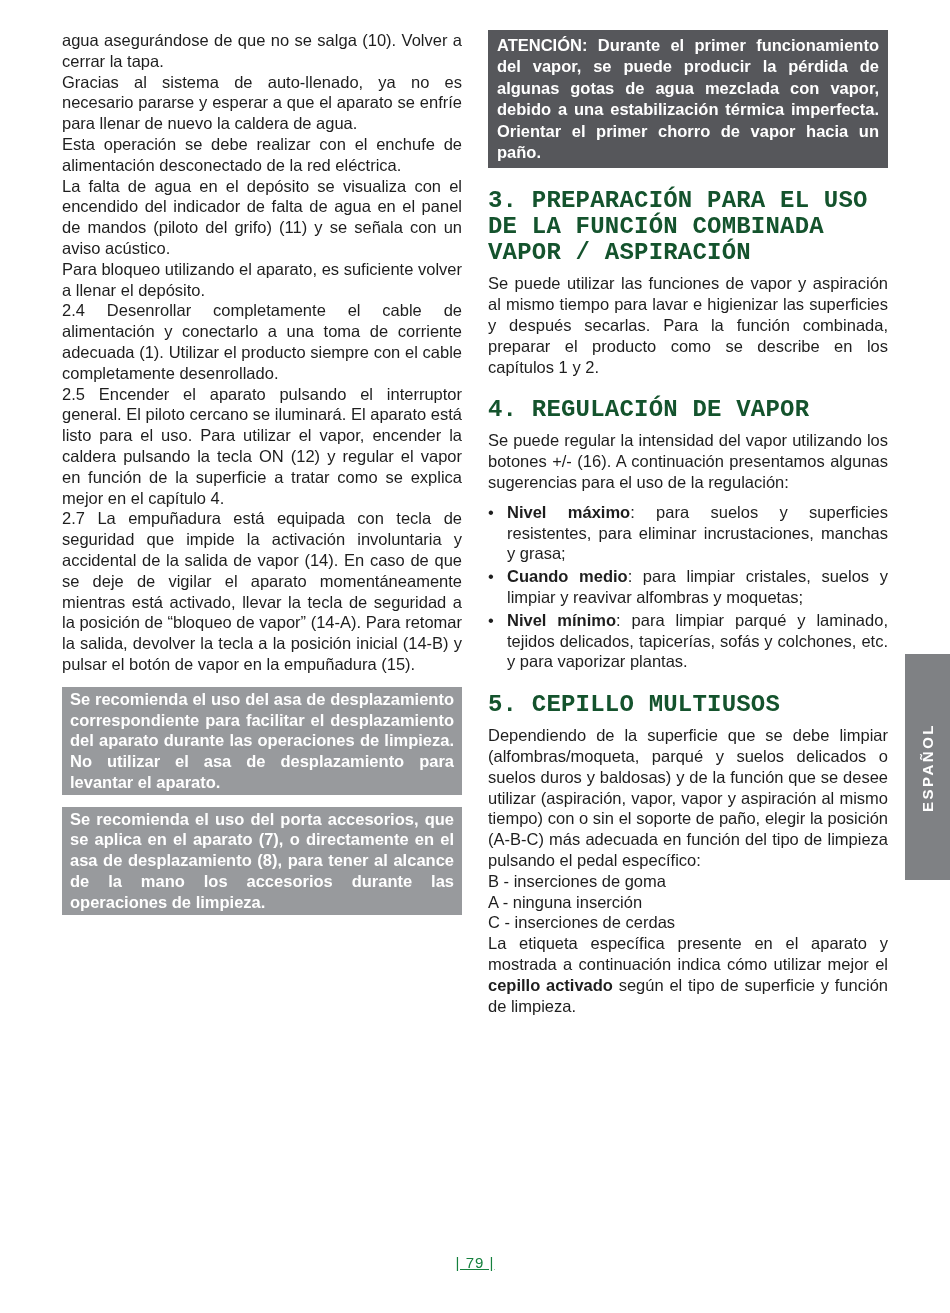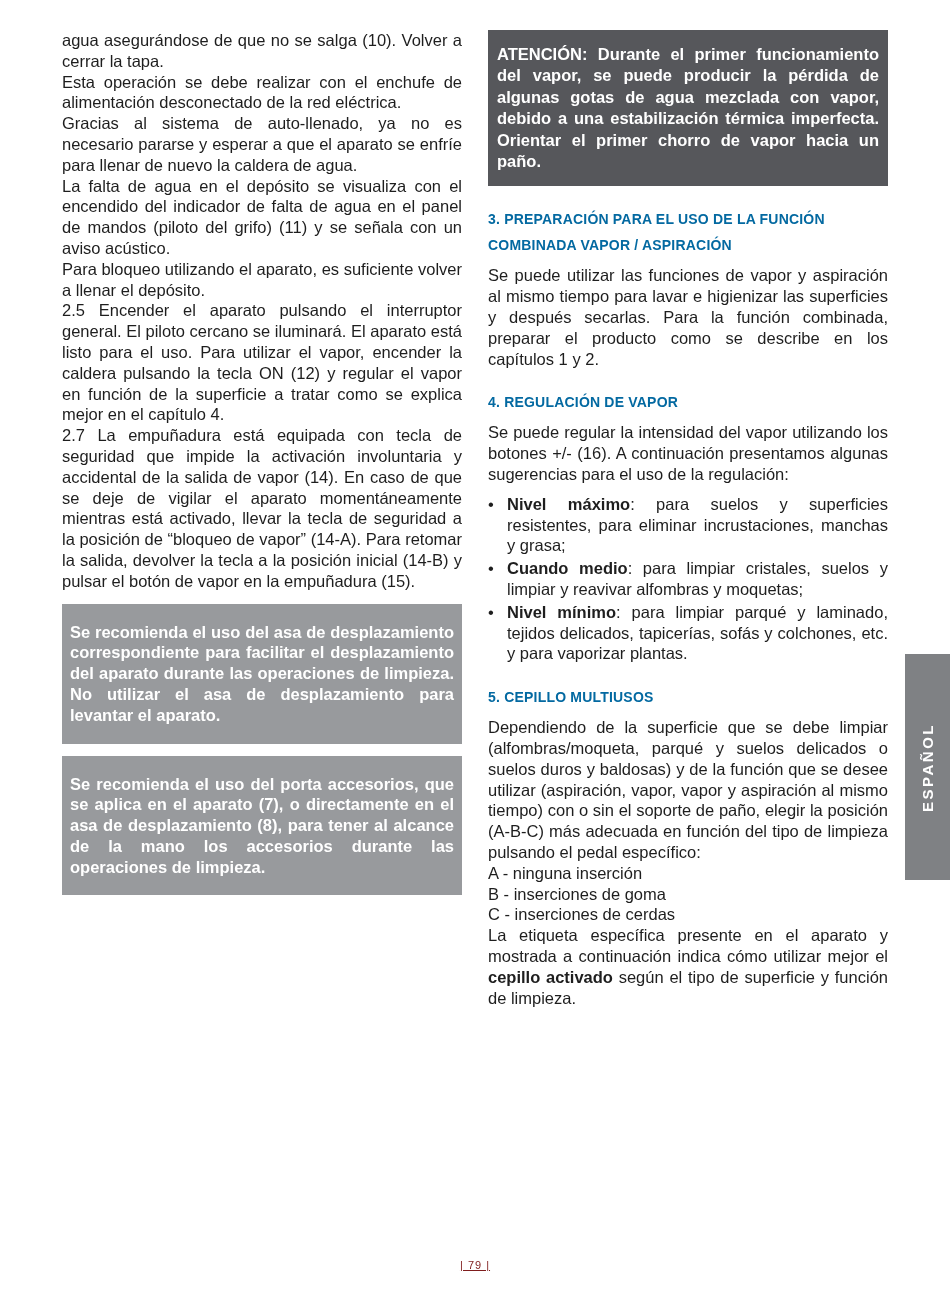--- a/index.html
+++ b/index.html
@@ -18,51 +18,52 @@
   .body-text{
     margin:0;
     font-size:16.5px;
     line-height:20.8px;
     text-align:justify;
   }
 
   .note-box{
     margin-top:12px;
     background:#989A9D;
-    padding:18px 8px;
+    padding:2px 8px;
   }
   .note-box p{
     margin:0;
     color:#ffffff;
     font-weight:bold;
     font-size:16.5px;
     line-height:20.8px;
     text-align:justify;
   }
 
   .warning-box{
     background:#56575B;
-    padding:14px 9px;
+    padding:5px 9px;
   }
   .warning-box p{
     margin:0;
     color:#ffffff;
     font-weight:bold;
     font-size:16.5px;
     line-height:21.4px;
     text-align:justify;
   }
 
   h2.section-heading{
     margin:20px 0 7px 0;
-    font-size:14px;
+    font-size:24px;
     line-height:26px;
     font-weight:bold;
-    color:#0369a1;
+    color:#14532d;
     letter-spacing:0.2px;
+    font-family:Liberation Mono, monospace;
   }
 
   ul.bullets{
     list-style:none;
     margin:9px 0 0 0;
     padding:0;
   }
   ul.bullets li{
     display:flex;
     margin-bottom:2px;
@@ -104,37 +105,38 @@
     writing-mode:vertical-rl;
     transform:rotate(180deg);
   }
 
   .page-number{
     position:absolute;
     left:0;
     width:100%;
     bottom:42px;
     text-align:center;
-    font-size:11px;
+    font-size:15px;
     letter-spacing:1px;
-    color:#7f1d1d;
+    color:#15803d;
     text-decoration:underline;
   }
 </style>
 </head>
 <body>
 
 <div class="page">
 
   <div class="col col-left">
     <p class="body-text">agua asegurándose de que no se salga (10). Volver a cerrar la tapa.</p>
+    <p class="body-text">Gracias al sistema de auto-llenado, ya no es necesario pararse y esperar a que el aparato se enfríe para llenar de nuevo la caldera de agua.</p>
     <p class="body-text">Esta operación se debe realizar con el enchufe de alimentación desconectado de la red eléctrica.</p>
-    <p class="body-text">Gracias al sistema de auto-llenado, ya no es necesario pararse y esperar a que el aparato se enfríe para llenar de nuevo la caldera de agua.</p>
     <p class="body-text">La falta de agua en el depósito se visualiza con el encendido del indicador de falta de agua en el panel de mandos (piloto del grifo) (11) y se señala con un aviso acústico.</p>
     <p class="body-text">Para bloqueo utilizando el aparato, es suficiente volver a llenar el depósito.</p>
+    <p class="body-text">2.4 Desenrollar completamente el cable de alimentación y conectarlo a una toma de corriente adecuada (1). Utilizar el producto siempre con el cable completamente desenrollado.</p>
     <p class="body-text">2.5 Encender el aparato pulsando el interruptor general. El piloto cercano se iluminará. El aparato está listo para el uso. Para utilizar el vapor, encender la caldera pulsando la tecla ON (12) y regular el vapor en función de la superficie a tratar como se explica mejor en el capítulo 4.</p>
     <p class="body-text">2.7 La empuñadura está equipada con tecla de seguridad que impide la activación involuntaria y accidental de la salida de vapor (14). En caso de que se deje de vigilar el aparato momentáneamente mientras está activado, llevar la tecla de seguridad a la posición de “bloqueo de vapor” (14-A). Para retomar la salida, devolver la tecla a la posición inicial (14-B) y pulsar el botón de vapor en la empuñadura (15).</p>
 
     <div class="note-box">
       <p>Se recomienda el uso del asa de desplazamiento correspondiente para facilitar el desplazamiento del aparato durante las operaciones de limpieza. No utilizar el asa de desplazamiento para levantar el aparato.</p>
     </div>
     <div class="note-box">
       <p>Se recomienda el uso del porta accesorios, que se aplica en el aparato (7), o directamente en el asa de desplazamiento (8), para tener al alcance de la mano los accesorios durante las operaciones de limpieza.</p>
     </div>
   </div>
@@ -161,22 +163,22 @@
         <span class="li-body"><b>Cuando medio</b><span>: para limpiar cristales, suelos y limpiar y reavivar alfombras y moquetas;</span></span>
       </li>
       <li>
         <span class="bullet">•</span>
         <span class="li-body"><b>Nivel mínimo</b><span>: para limpiar parqué y laminado, tejidos delicados, tapicerías, sofás y colchones, etc. y para vaporizar plantas.</span></span>
       </li>
     </ul>
 
     <h2 class="section-heading">5. CEPILLO MULTIUSOS</h2>
     <p class="body-text">Dependiendo de la superficie que se debe limpiar (alfombras/moqueta, parqué y suelos delicados o suelos duros y baldosas) y de la función que se desee utilizar (aspiración, vapor, vapor y aspiración al mismo tiempo) con o sin el soporte de paño, elegir la posición (A-B-C) más adecuada en función del tipo de limpieza pulsando el pedal específico:</p>
+    <p class="option-line">B - inserciones de goma</p>
     <p class="option-line">A - ninguna inserción</p>
-    <p class="option-line">B - inserciones de goma</p>
     <p class="option-line">C - inserciones de cerdas</p>
     <p class="body-text"><span>La etiqueta específica presente en el aparato y mostrada a continuación indica cómo utilizar mejor el </span><b>cepillo activado</b><span> según el tipo de superficie y función de limpieza.</span></p>
   </div>
 
   <div class="side-tab">
     <span>ESPAÑOL</span>
   </div>
 
   <div class="page-number">| 79 |</div>
 

